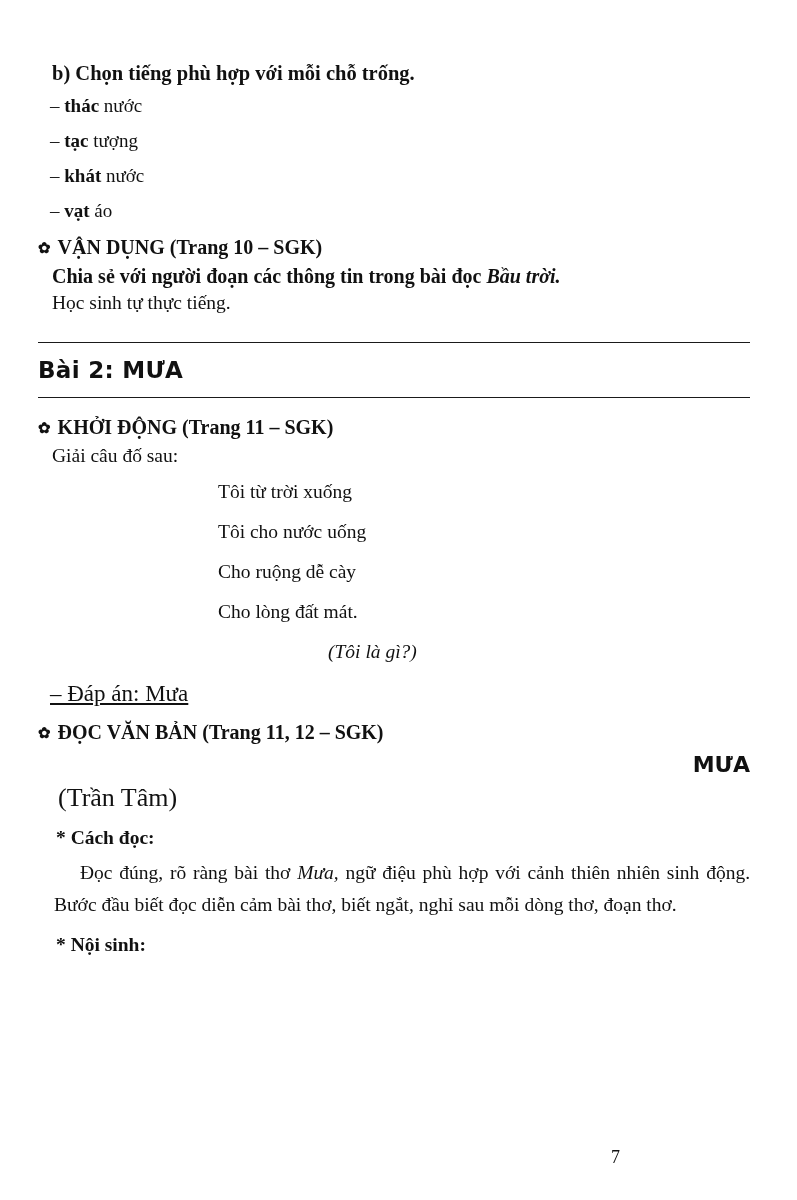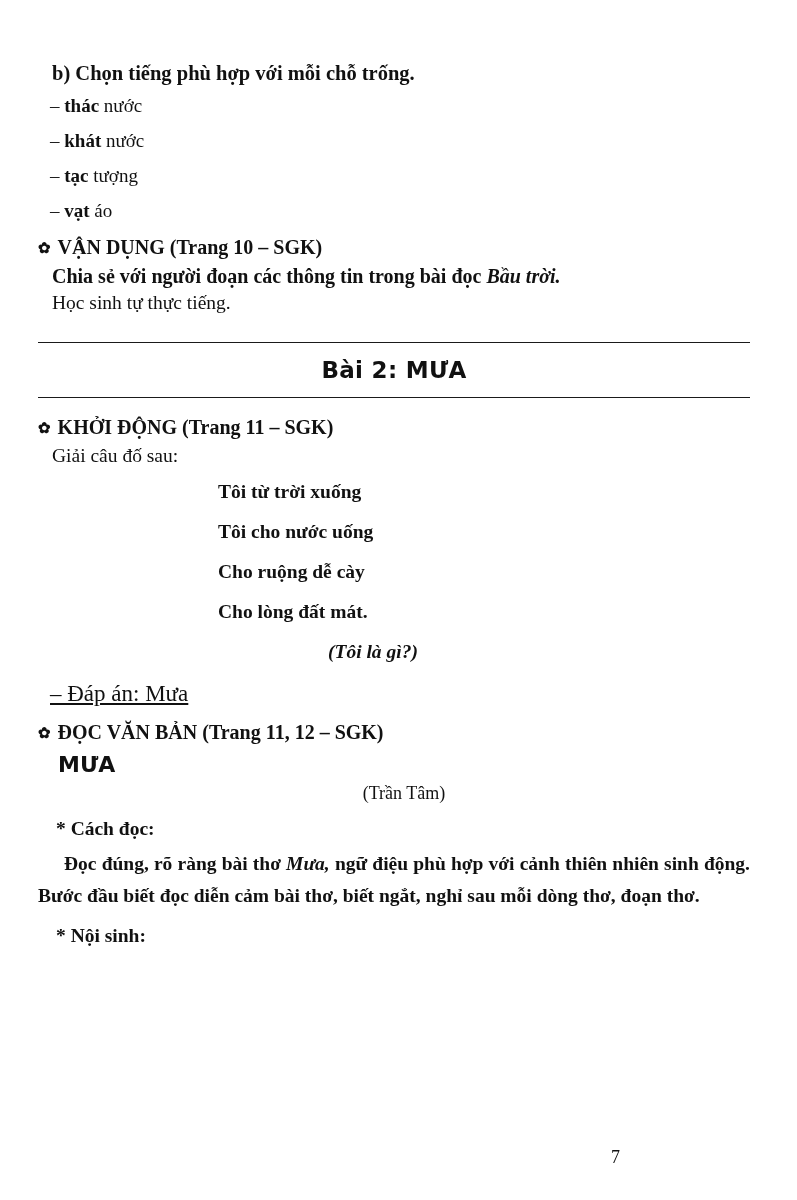--- a/index.html
+++ b/index.html
@@ -70,80 +70,77 @@
     margin: 2px 0 0 0;
     padding-left: 14px;
   }
 
   .rule {
     border: none;
     border-top: 1.2px solid #1a1a1a;
     margin: 28px 0 0 0;
   }
   .title-band {
-    text-align: center;
+    text-align: left;
     font-family: "DejaVu Sans", "Liberation Sans", sans-serif;
     font-weight: bold;
     font-size: 23px;
     letter-spacing: .3px;
     padding: 14px 0 14px 0;
   }
   .rule2 {
     border: none;
     border-top: 1.2px solid #1a1a1a;
     margin: 0 0 18px 0;
   }
 
   .riddle {
     margin: 14px 0 0 0;
     padding-left: 180px;
-    font-weight: bold;
   }
   .riddle p {
     font-size: 19.5px;
     margin: 0 0 18px 0;
   }
   .riddle .answer-q {
     padding-left: 110px;
     font-style: italic;
   }
   .answer-line {
     font-size: 23px;
     padding-left: 12px;
     margin: 12px 0 0 0;
     text-decoration: underline;
   }
 
   .poem-title {
-    text-align: left;
+    text-align: right;
     font-family: "DejaVu Sans", "Liberation Sans", sans-serif;
     font-weight: bold;
     font-size: 22px;
     margin: 8px 0 6px 0;
     padding-left: 20px;
   }
   .poem-author {
-    text-align: center;
-    font-size: 18px;
+    font-size: 26px;
     margin: 0 0 10px 0;
     padding-left: 20px;
   }
   .star-head {
     font-size: 19.5px;
     font-weight: bold;
     margin: 14px 0 8px 0;
     padding-left: 18px;
   }
   .para {
     font-size: 19.5px;
     line-height: 1.62;
-    margin: 0 0 4px 0;
+    margin: 0 0 4px 16px;
     text-align: justify;
     text-indent: 26px;
-    font-weight: bold;
   }
   .page-num {
     position: absolute;
     right: 44px;
     bottom: 32px;
     font-size: 18px;
   }
 </style>
 </head>
 <body>
@@ -152,25 +149,25 @@
   <div class="content">
 
     <div class="q-head">b) Chọn tiếng phù hợp với mỗi chỗ trống.</div>
 
     <div class="dash-item">
       <span>–</span>
       <span class="word">thác</span><span> nước</span>
     </div>
     <div class="dash-item">
       <span>–</span>
+      <span class="word">tạc</span><span> tượng</span>
+    </div>
+    <div class="dash-item">
+      <span>–</span>
       <span class="word">khát</span><span> nước</span>
-    </div>
-    <div class="dash-item">
-      <span>–</span>
-      <span class="word">tạc</span><span> tượng</span>
     </div>
     <div class="dash-item">
       <span>–</span>
       <span class="word">vạt</span><span> áo</span>
     </div>
 
     <div class="section-head">
       <span class="flower">✿</span>
       <span>VẬN DỤNG (Trang 10 – SGK)</span>
     </div>

